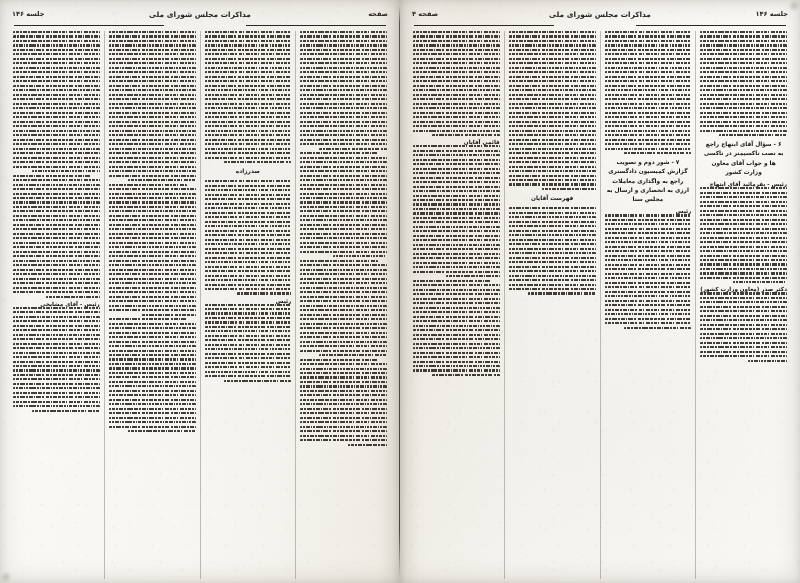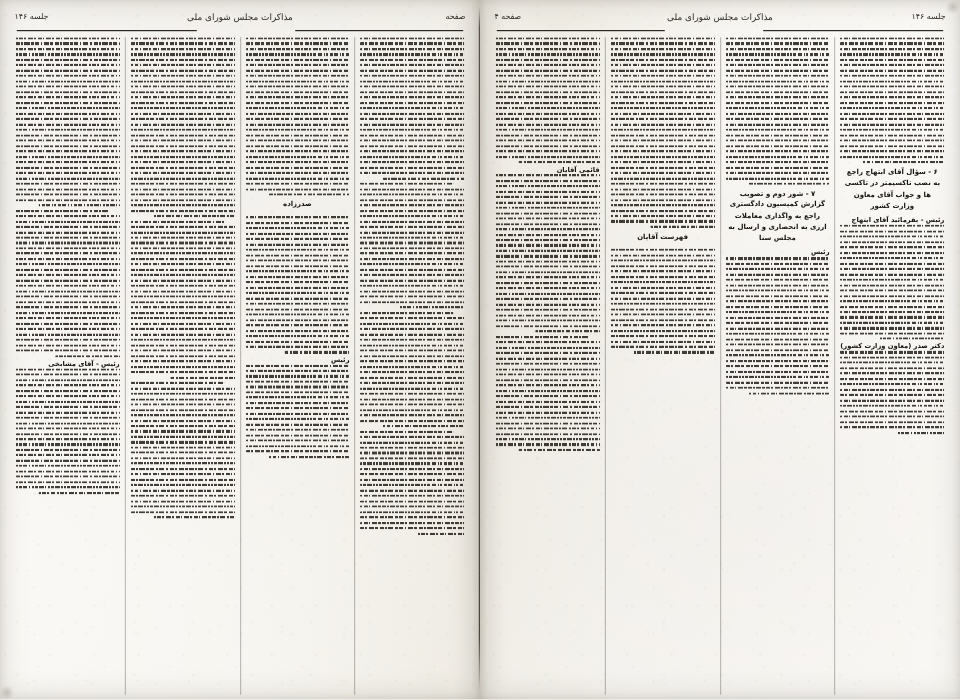--- a/index.html
+++ b/index.html
@@ -48,21 +48,21 @@
   }
   .gutter-rule{
     position:absolute;top:6px;left:399px;width:1px;height:570px;
     background:linear-gradient(180deg,rgba(40,36,30,0) 0%,rgba(40,36,30,.72) 3%,rgba(40,36,30,.80) 92%,rgba(40,36,30,0) 100%);
   }
 
   
   .head{position:relative;height:30px;}
   .head .slot{
     position:absolute;top:10px;
-    font-size:6.6px;font-weight:400;color:#2a2620;
+    font-size:6.6px;font-weight:700;color:#2a2620;
     letter-spacing:.2px;white-space:nowrap;
   }
   .head .slot.r{right:12px;}
   .head .slot.l{left:12px;}
   .head .slot.c{left:50%;transform:translateX(-50%);font-size:7.4px;}
   .head .rule{
     position:absolute;height:1.3px;background:#2b2721;top:25px;
   }
   .page-left  .rule-a{right:14px;width:140px;}
   .page-left  .rule-b{left:14px;width:150px;}

